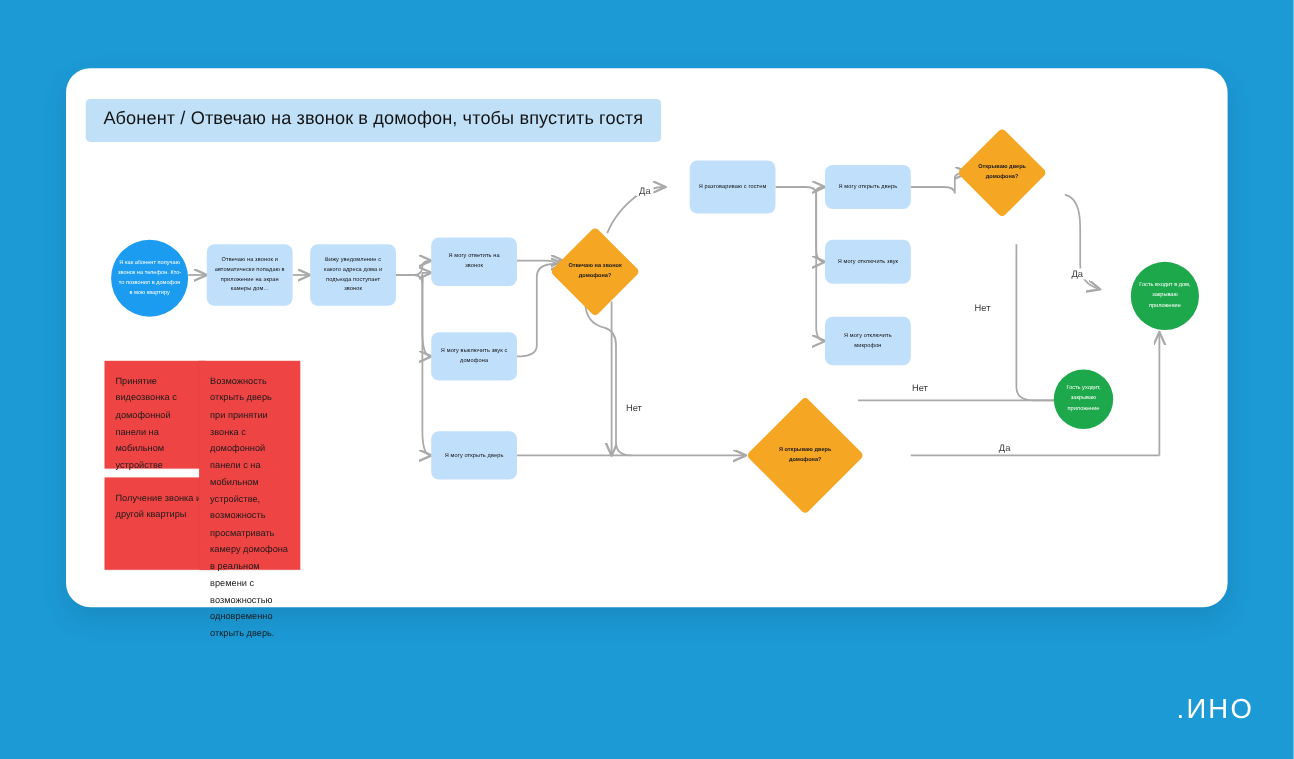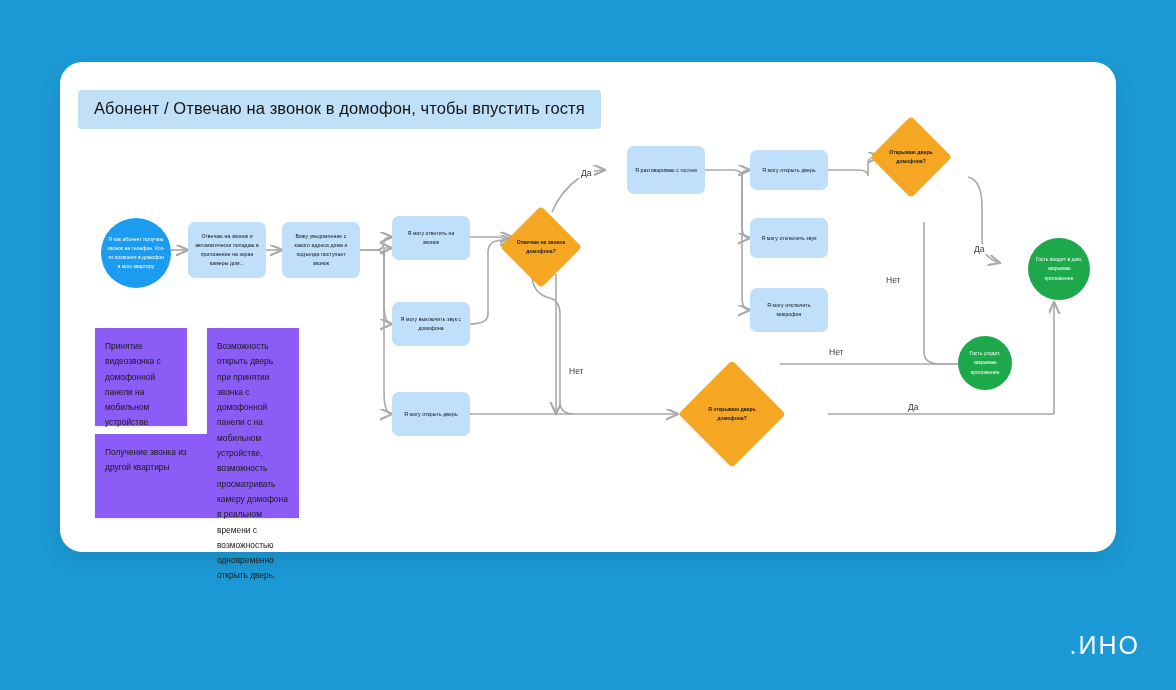--- a/index.html
+++ b/index.html
@@ -82,21 +82,21 @@
     display:flex;align-items:center;justify-content:center;
     text-align:center;
     color:#1a1a1a;
     font-size:5.1px;
     line-height:1.8;
     font-weight:bold;
   }
 
   .note{
     position:absolute;
-    background:#8b5cf6;
+    background:#ef4444;
     color:#1a1a1a;
     font-size:8.4px;
     line-height:1.82;
     padding:11px 10px;
     box-sizing:border-box;
     box-shadow:0 1px 2px rgba(0,0,0,.10);
   }
 
   .edge-label{
     position:absolute;
@@ -265,21 +265,21 @@
     <div class="edge-label" style="left:845px;top:340px;">Да</div>
 
     <div class="note" style="left:35px;top:266px;width:92px;height:98px;">
       <span>Принятие видеозвонка с домофонной панели на мобильном устройстве</span>
     </div>
 
     <div class="note" style="left:35px;top:372px;width:112px;height:84px;">
       <span>Получение звонка из другой квартиры</span>
     </div>
 
-    <div class="note" style="left:147px;top:266px;width:92px;height:190px;">
+    <div class="note" style="left:121px;top:266px;width:92px;height:190px;">
       <span>Возможность открыть дверь при принятии звонка с домофонной панели с на мобильном устройстве, возможность просматривать камеру домофона в реальном времени с возможностью одновременно открыть дверь.</span>
     </div>
 
   </div>
 
   <div class="logo">.ИНО</div>
 
 </div>
 
 </body></html>

